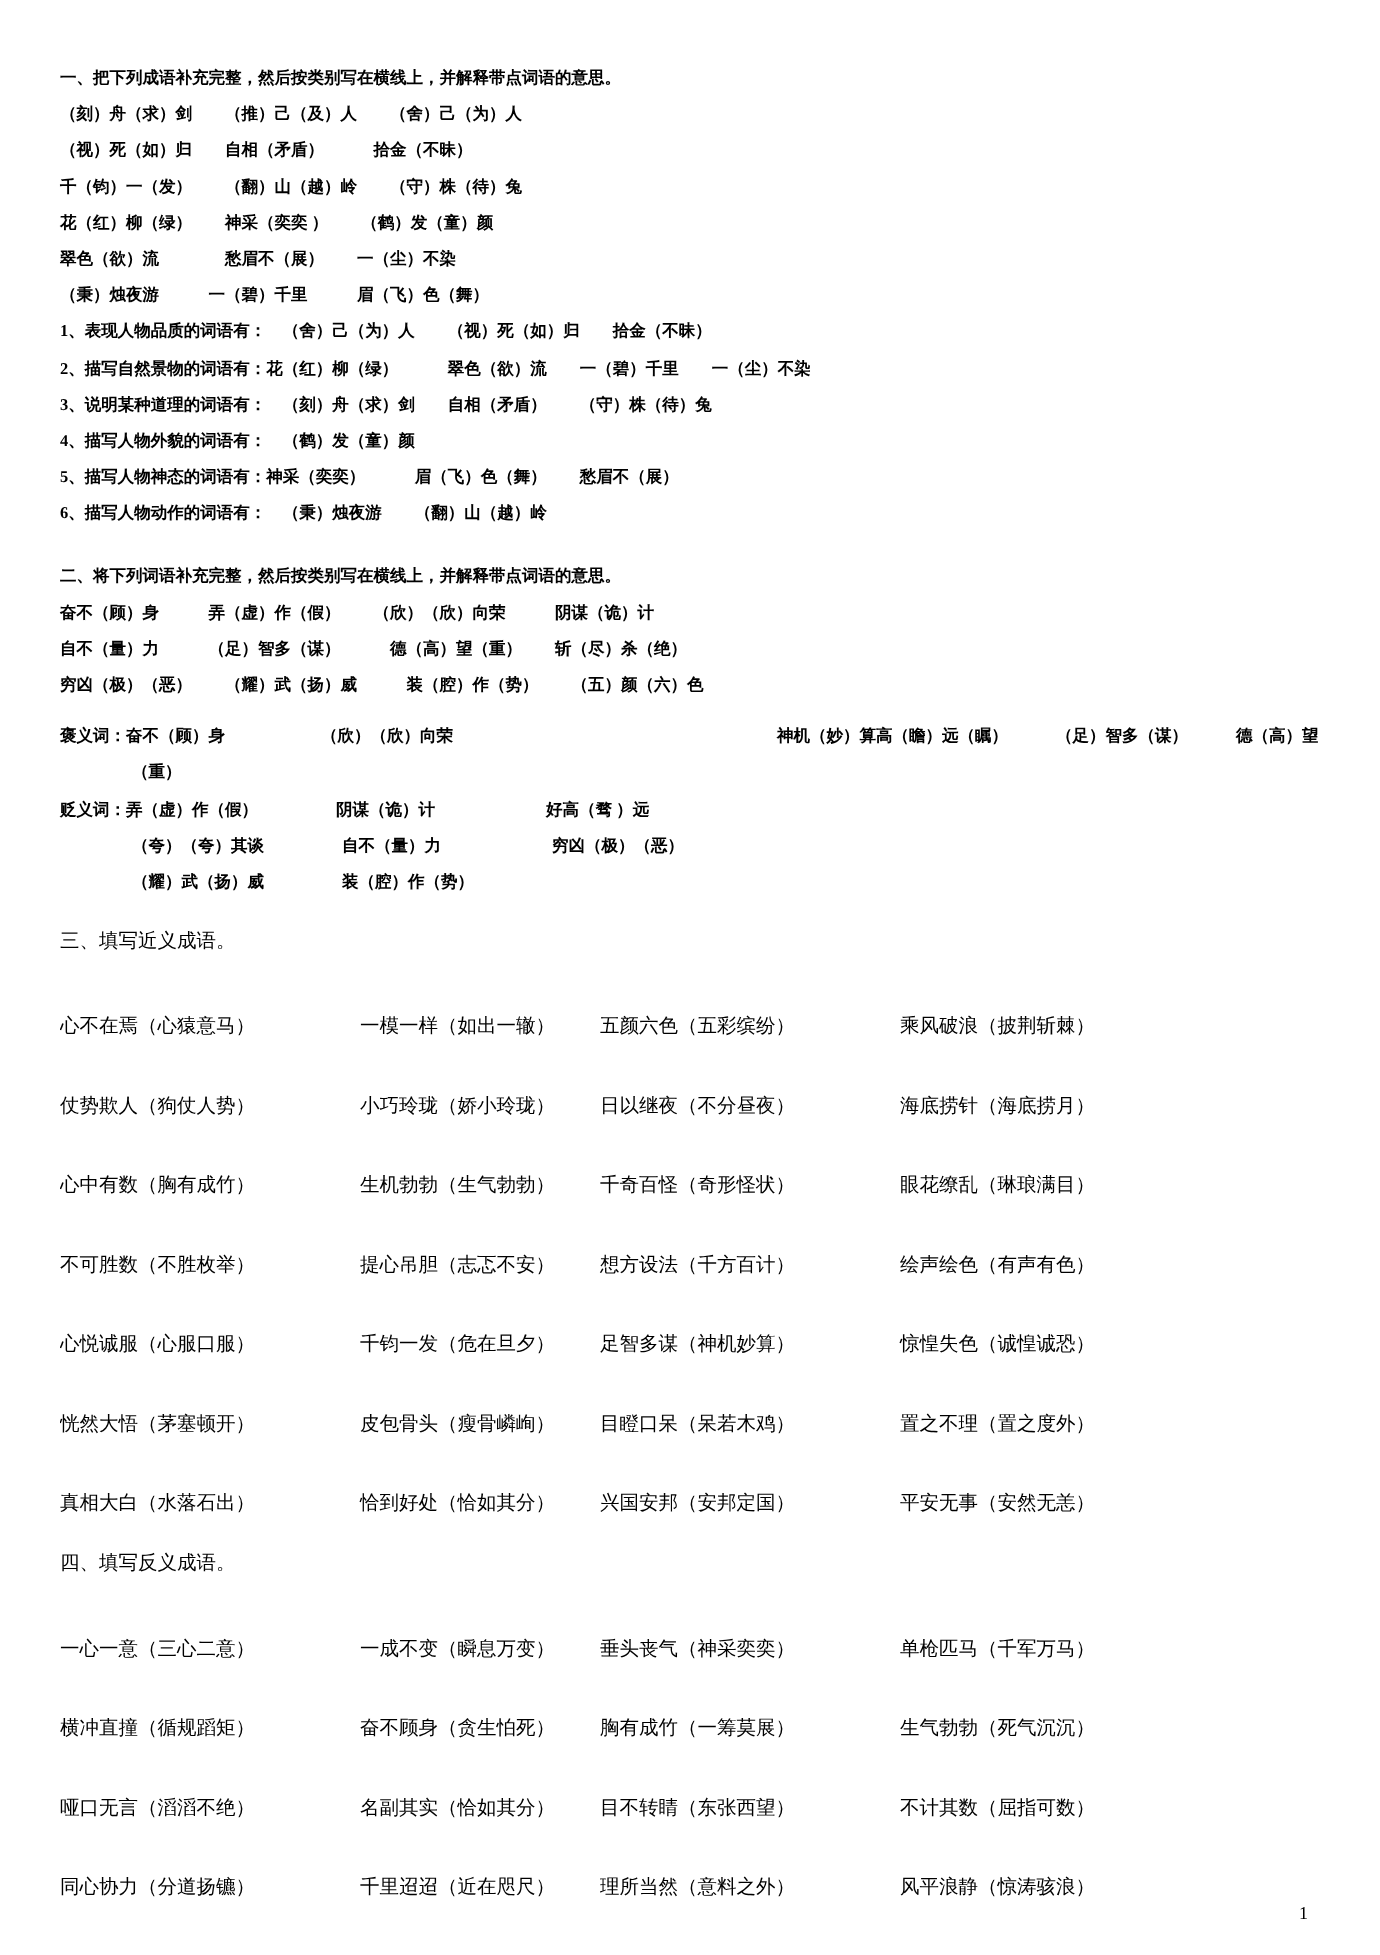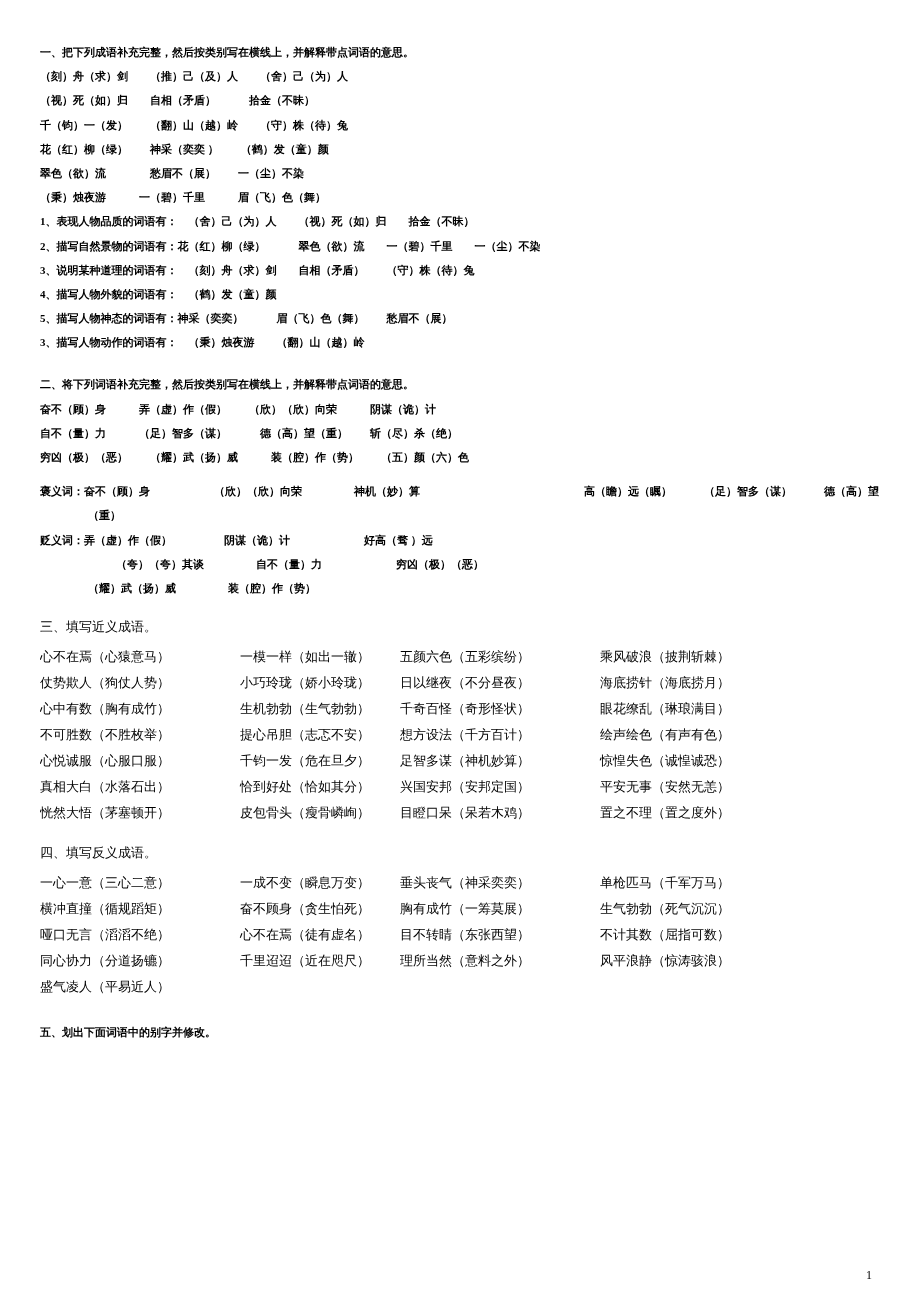--- a/index.html
+++ b/index.html
@@ -8,21 +8,21 @@
     color: #000000;
     margin: 0;
     padding: 40px 40px 20px 40px;
     width: 920px;
     box-sizing: border-box;
   }
   .small { font-size: 11px; line-height: 2.2; font-weight: bold; }
   .medium { font-size: 13px; line-height: 2.0; }
   .section-title { margin-top: 14px; margin-bottom: 4px; }
   .idiom-row { white-space: nowrap; overflow: hidden; }
-  .col { display: inline-block; }
+  .col { display: inline-block; margin-top: 27px; }
   .c1 { width: 170px; }
   .c2 { width: 190px; text-align: center; }
   .c3 { width: 200px; }
   .c4 { width: 200px; }
   .indent { padding-left: 48px; }
   .page-num {
     position: absolute;
     right: 48px;
     bottom: 20px;
     font-size: 12px;
@@ -40,60 +40,60 @@
   <div>（视）死（如）归　　自相（矛盾）　　　拾金（不昧）</div>
   <div>千（钧）一（发）　　（翻）山（越）岭　　（守）株（待）兔</div>
   <div>花（红）柳（绿）　　神采（奕奕  ）　　（鹤）发（童）颜</div>
   <div>翠色（欲）流　　　　愁眉不（展）　　一（尘）不染</div>
   <div>（秉）烛夜游　　　一（碧）千里　　　眉（飞）色（舞）</div>
   <div>1、表现人物品质的词语有：　（舍）己（为）人　　（视）死（如）归　　拾金（不昧）</div>
   <div>2、描写自然景物的词语有：花（红）柳（绿）　　　翠色（欲）流　　一（碧）千里　　一（尘）不染</div>
   <div>3、说明某种道理的词语有：　（刻）舟（求）剑　　自相（矛盾）　　（守）株（待）兔</div>
   <div>4、描写人物外貌的词语有：　（鹤）发（童）颜</div>
   <div>5、描写人物神态的词语有：神采（奕奕）　　　眉（飞）色（舞）　　愁眉不（展）</div>
-  <div>3、描写人物动作的词语有：　（秉）烛夜游　　（翻）山（越）岭</div>
+  <div>6、描写人物动作的词语有：　（秉）烛夜游　　（翻）山（越）岭</div>
 </div>
 
 <div class="small" style="margin-top:18px;">
   <div>二、将下列词语补充完整，然后按类别写在横线上，并解释带点词语的意思。</div>
   <div>奋不（顾）身　　　弄（虚）作（假）　　（欣）（欣）向荣　　　阴谋（诡）计</div>
   <div>自不（量）力　　　（足）智多（谋）　　　德（高）望（重）　　斩（尽）杀（绝）</div>
   <div>穷凶（极）（恶）　　（耀）武（扬）威　　　装（腔）作（势）　　（五）颜（六）色</div>
 
   <div class="褒义row" style="margin-top:10px;">
-    <span>褒义词：</span><span class="span-gap" style="width:130px;">奋不（顾）身</span><span class="span-gap" style="width:140px;">（欣）（欣）向荣</span><span class="span-gap" style="width:230px;">神机（妙）算</span><span class="span-gap" style="width:120px;">高（瞻）远（瞩）</span><span class="span-gap" style="width:120px;">（足）智多（谋）</span><span>德（高）望</span>
+    <span>褒义词：</span><span class="span-gap" style="width:130px;">奋不（顾）身</span><span class="span-gap" style="width:140px;">（欣）（欣）向荣</span><span class="span-gap" style="width:230px;text-align:right;">神机（妙）算</span><span class="span-gap" style="width:120px;">高（瞻）远（瞩）</span><span class="span-gap" style="width:120px;">（足）智多（谋）</span><span>德（高）望</span>
   </div>
   <div class="indent">（重）</div>
 
   <div>
     <span>贬义词：</span><span class="span-gap" style="width:140px;">弄（虚）作（假）</span><span class="span-gap" style="width:140px;">阴谋（诡）计</span><span>好高（骛  ）远</span>
   </div>
   <div class="indent">
-    <span class="span-gap" style="width:140px;margin-left:28px;">（夸）（夸）其谈</span><span class="span-gap" style="width:140px;">自不（量）力</span><span>穷凶（极）（恶）</span>
+    <span class="span-gap" style="width:140px;">（夸）（夸）其谈</span><span class="span-gap" style="width:140px;">自不（量）力</span><span>穷凶（极）（恶）</span>
   </div>
   <div class="indent">
     <span class="span-gap" style="width:140px;">（耀）武（扬）威</span><span>装（腔）作（势）</span>
   </div>
 </div>
 
 <div class="medium section-title">三、填写近义成语。</div>
 <div class="medium" id="s3rows">
     <div class="idiom-row"><span class="col c1">心不在焉（心猿意马）</span><span class="col c2">一模一样（如出一辙）</span><span class="col c3">五颜六色（五彩缤纷）</span><span class="col c4">乘风破浪（披荆斩棘）</span></div>
     <div class="idiom-row"><span class="col c1">仗势欺人（狗仗人势）</span><span class="col c2">小巧玲珑（娇小玲珑）</span><span class="col c3">日以继夜（不分昼夜）</span><span class="col c4">海底捞针（海底捞月）</span></div>
     <div class="idiom-row"><span class="col c1">心中有数（胸有成竹）</span><span class="col c2">生机勃勃（生气勃勃）</span><span class="col c3">千奇百怪（奇形怪状）</span><span class="col c4">眼花缭乱（琳琅满目）</span></div>
     <div class="idiom-row"><span class="col c1">不可胜数（不胜枚举）</span><span class="col c2">提心吊胆（志忑不安）</span><span class="col c3">想方设法（千方百计）</span><span class="col c4">绘声绘色（有声有色）</span></div>
     <div class="idiom-row"><span class="col c1">心悦诚服（心服口服）</span><span class="col c2">千钧一发（危在旦夕）</span><span class="col c3">足智多谋（神机妙算）</span><span class="col c4">惊惶失色（诚惶诚恐）</span></div>
+    <div class="idiom-row"><span class="col c1">恍然大悟（茅塞顿开）</span><span class="col c2">皮包骨头（瘦骨嶙峋）</span><span class="col c3">目瞪口呆（呆若木鸡）</span><span class="col c4">置之不理（置之度外）</span></div>
     <div class="idiom-row"><span class="col c1">真相大白（水落石出）</span><span class="col c2">恰到好处（恰如其分）</span><span class="col c3">兴国安邦（安邦定国）</span><span class="col c4">平安无事（安然无恙）</span></div>
-    <div class="idiom-row"><span class="col c1">恍然大悟（茅塞顿开）</span><span class="col c2">皮包骨头（瘦骨嶙峋）</span><span class="col c3">目瞪口呆（呆若木鸡）</span><span class="col c4">置之不理（置之度外）</span></div>
   </div>
 
 <div class="medium section-title">四、填写反义成语。</div>
 <div class="medium" id="s4rows">
     <div class="idiom-row"><span class="col c1">一心一意（三心二意）</span><span class="col c2">一成不变（瞬息万变）</span><span class="col c3">垂头丧气（神采奕奕）</span><span class="col c4">单枪匹马（千军万马）</span></div>
     <div class="idiom-row"><span class="col c1">  横冲直撞（循规蹈矩）</span><span class="col c2">奋不顾身（贪生怕死）</span><span class="col c3">胸有成竹（一筹莫展）</span><span class="col c4">生气勃勃（死气沉沉）</span></div>
-    <div class="idiom-row"><span class="col c1">哑口无言（滔滔不绝）</span><span class="col c2">心不在焉（徒有虚名）</span><span class="col c3">目不转睛（东张西望）</span><span class="col c4">不计其数（屈指可数）</span></div>
+    <div class="idiom-row"><span class="col c1">哑口无言（滔滔不绝）</span><span class="col c2">名副其实（恰如其分）</span><span class="col c3">目不转睛（东张西望）</span><span class="col c4">不计其数（屈指可数）</span></div>
     <div class="idiom-row"><span class="col c1">同心协力（分道扬镳）</span><span class="col c2">千里迢迢（近在咫尺）</span><span class="col c3">理所当然（意料之外）</span><span class="col c4">风平浪静（惊涛骇浪）</span></div>
     <div class="idiom-row"><span class="col c1">盛气凌人（平易近人）</span><span class="col c2"></span><span class="col c3"></span><span class="col c4"></span></div>
   </div>
 
 <div class="small" style="margin-top:20px;">五、划出下面词语中的别字并修改。</div>
 
 <div class="page-num">1</div>
 
 </body></html>

